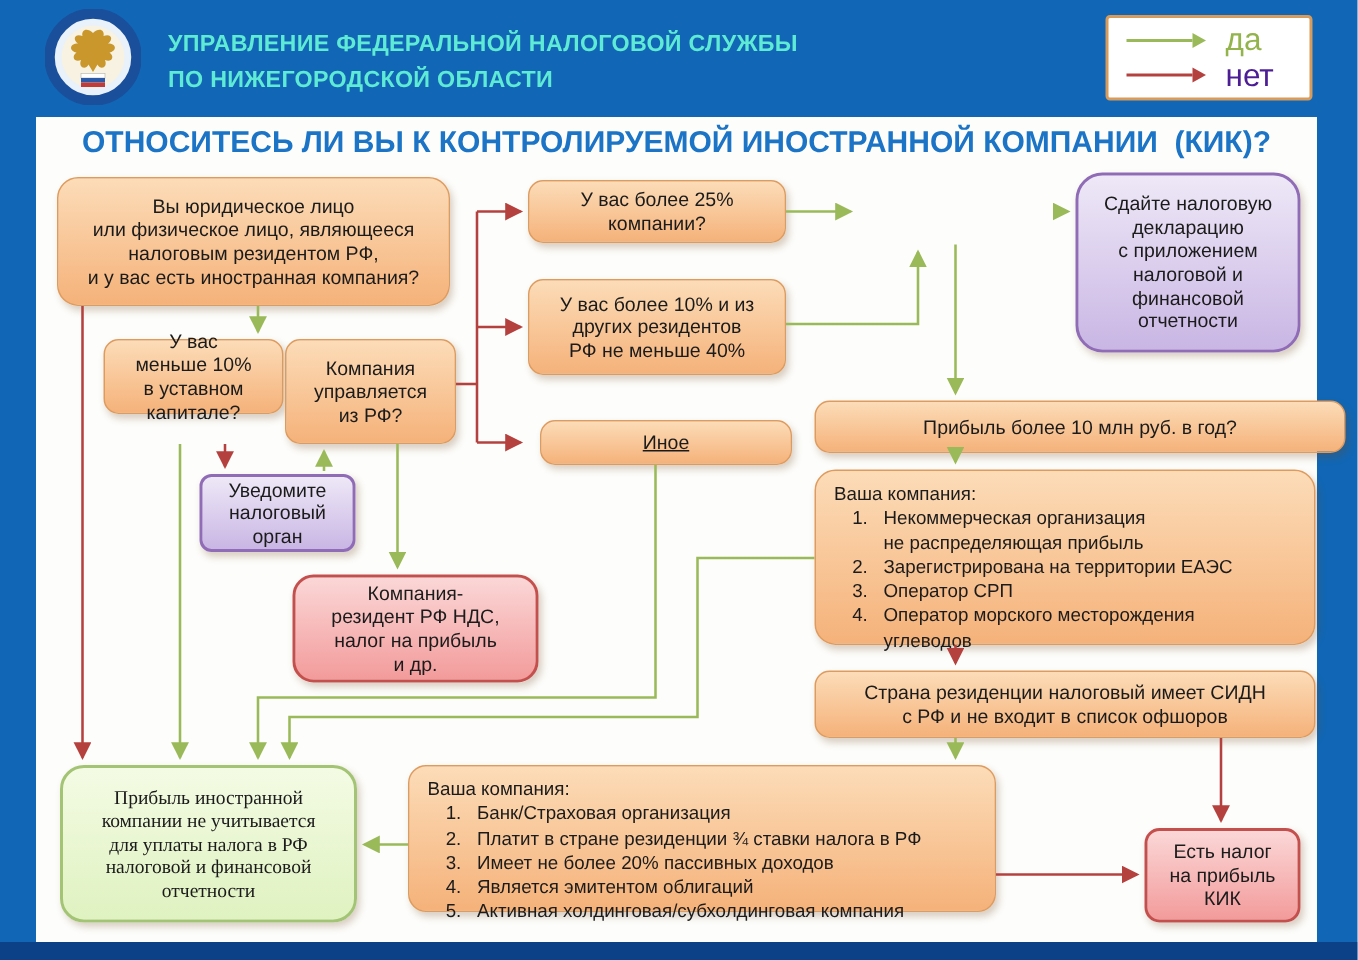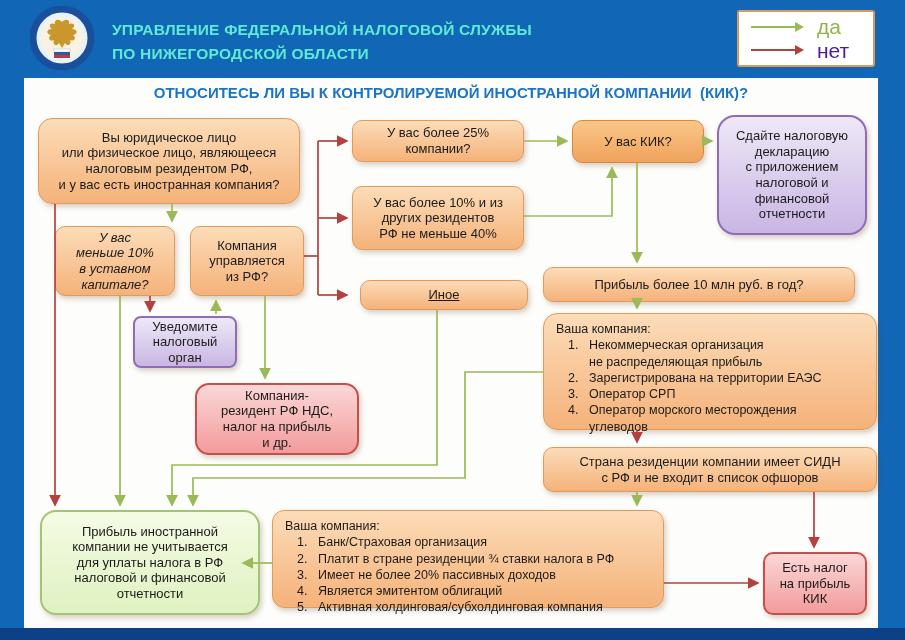--- a/index.html
+++ b/index.html
@@ -15,50 +15,50 @@
   #legend{position:absolute;left:737px;top:10px;width:138px;height:57px;background:#ffffff;
           border:2px solid #d79b5c;border-radius:3px;box-sizing:border-box;
           display:flex;flex-direction:column;justify-content:center;gap:2px;padding:4px 10px;}
   .legend-row{display:flex;align-items:center;gap:12px;height:24px;}
   .legend-label{font-size:21px;line-height:1;}
   .legend-label.yes{color:#93b34c;}
   .legend-label.no{color:#4c1d95;}
   
   #panel{position:absolute;left:24px;top:78px;width:854px;height:550px;background:#fdfdfb;}
   #page-title{position:absolute;left:24px;top:84px;width:854px;text-align:center;
-              color:#1b74c5;font-weight:bold;font-size:15px;white-space:pre-wrap;}
+              color:#1b74c5;font-weight:bold;font-size:20px;white-space:pre-wrap;}
   
   .node{position:absolute;box-sizing:border-box;display:flex;align-items:center;justify-content:center;
         text-align:center;white-space:pre-line;color:#1b1b1b;font-size:13px;line-height:1.2;
         border-radius:10px;box-shadow:2px 3px 5px rgba(110,70,30,.25);padding:4px 6px;}
   .orange{background:linear-gradient(#fcdcb8,#f5b27a);border:1px solid #de9b5d;}
   .orange-dark{background:linear-gradient(#f9c689,#f0a35c);border:1px solid #d6893d;}
   .purple{background:linear-gradient(#eee8f7,#c9b6e4);border:2px solid #8f6cb5;}
   .pink{background:linear-gradient(#fbd7d7,#f39b9b);border:2px solid #c4504e;}
   .green{background:linear-gradient(#f4fbe4,#dff2c0);border:2px solid #a3c474;}
   .listbox{flex-direction:column;align-items:flex-start;justify-content:flex-start;
            text-align:left;white-space:normal;padding:7px 8px 6px 12px;}
   .listbox ol{margin:0;padding-left:26px;}
   .listbox li{padding-left:7px;white-space:pre-line;line-height:1.3;}
   .list-title{line-height:1.3;}
   .b-qmain{left:38px;top:118px;width:262px;height:86px;border-radius:14px;}
-  .b-qless10{left:55px;top:226px;width:120px;height:70px;font-style:italic;}
+  .b-qless10{left:69px;top:226px;width:120px;height:50px;}
   .b-qmanaged{left:190px;top:226px;width:114px;height:70px;}
   .b-notify{left:133px;top:316px;width:104px;height:52px;border-radius:8px;}
   .b-resident{left:195px;top:383px;width:164px;height:72px;border-radius:14px;}
   .b-q25{left:352px;top:120px;width:172px;height:42px;}
   .b-q1040{left:352px;top:186px;width:172px;height:64px;}
   .b-other{left:360px;top:280px;width:168px;height:30px;text-decoration:underline;}
   .b-qkik{left:572px;top:120px;width:132px;height:43px;}
   .b-declaration{left:717px;top:115px;width:150px;height:120px;border-radius:18px;}
-  .b-qprofit{left:543px;top:267px;width:312px;height:35px;}
+  .b-qprofit{left:543px;top:267px;width:354px;height:35px;}
   .b-exempt{left:543px;top:313px;width:334px;height:117px;border-radius:14px;font-size:12.5px;}
   .b-qsidn{left:543px;top:447px;width:334px;height:45px;}
   .b-active{left:272px;top:510px;width:392px;height:98px;border-radius:12px;font-size:12.5px;}
-  .b-result-no{left:40px;top:510px;width:220px;height:105px;border-radius:16px;}
+  .b-result-no{left:40px;top:510px;width:198px;height:105px;border-radius:16px;font-family:Liberation Serif, serif;}
   .b-result-tax{left:763px;top:552px;width:104px;height:63px;}
   
   #arrows{position:absolute;left:0;top:0;pointer-events:none;}
 </style>
 </head>
 <body>
 
 <div id="page">
 
   <div id="header">
@@ -115,42 +115,41 @@
   <div class="node pink b-resident">Компания-
 резидент РФ НДС,
 налог на прибыль
 и др.</div>
   <div class="node orange b-q25">У вас более 25%
 компании?</div>
   <div class="node orange b-q1040">У вас более 10% и из
 других резидентов
 РФ не меньше 40%</div>
   <div class="node orange b-other">Иное</div>
-  <div class="node orange-dark b-qkik">У вас КИК?</div>
   <div class="node purple b-declaration">Сдайте налоговую
 декларацию
 с приложением
 налоговой и
 финансовой
 отчетности</div>
   <div class="node orange b-qprofit">Прибыль более 10 млн руб. в год?</div>
 
   <div class="node orange listbox b-exempt">
     <span class="list-title">Ваша компания:</span>
     <ol>
         <li>Некоммерческая организация
 не распределяющая прибыль</li>
         <li>Зарегистрирована на территории ЕАЭС</li>
         <li>Оператор СРП</li>
         <li>Оператор морского месторождения
 углеводов</li>
       </ol>
   </div>
 
-  <div class="node orange b-qsidn">Страна резиденции компании имеет СИДН
+  <div class="node orange b-qsidn">Страна резиденции налоговый имеет СИДН
 с РФ и не входит в список офшоров</div>
 
   <div class="node orange listbox b-active">
     <span class="list-title">Ваша компания:</span>
     <ol>
         <li>Банк/Страховая организация</li>
         <li>Платит в стране резиденции ¾ ставки налога в РФ</li>
         <li>Имеет не более 20% пассивных доходов</li>
         <li>Является эмитентом облигаций</li>
         <li>Активная холдинговая/субхолдинговая компания</li>

